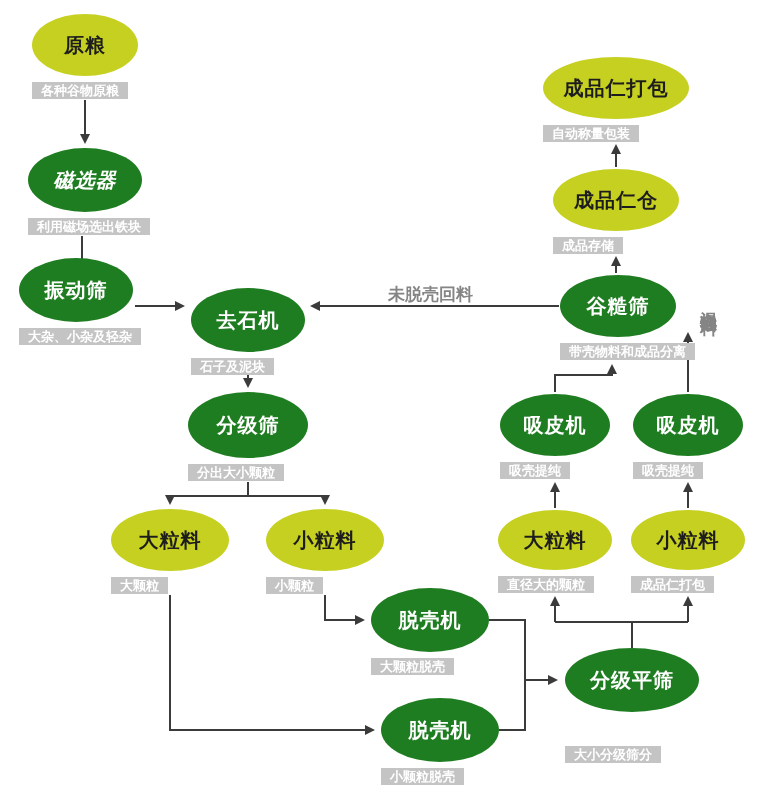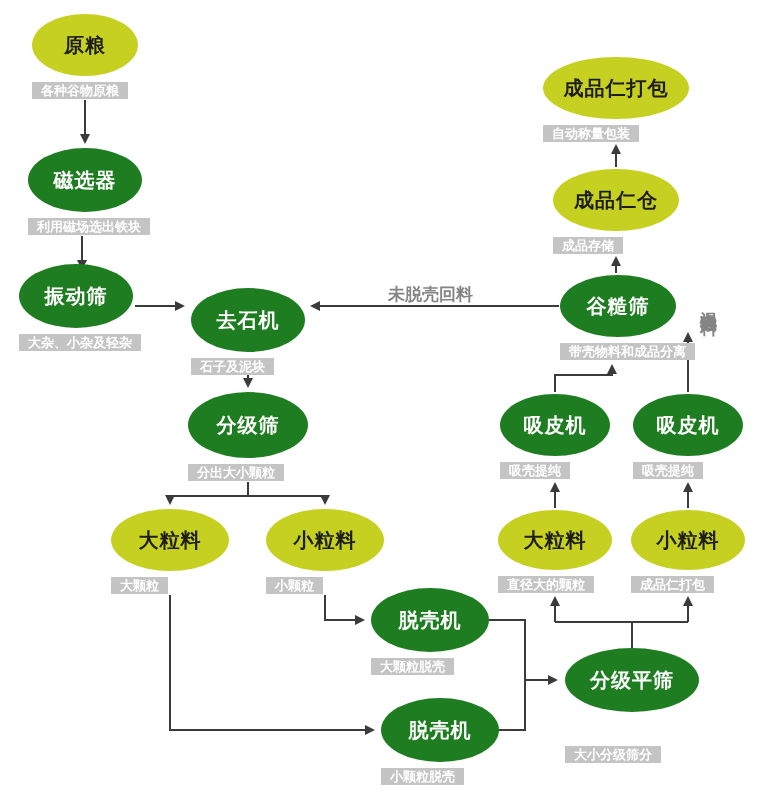--- a/index.html
+++ b/index.html
@@ -67,25 +67,25 @@
 
   <div class="edge-label" style="left:388px;top:283px;">未脱壳回料</div>
   <div class="edge-label vertical" style="left:697px;top:297px;">混合物回料</div>
 
   <div class="node" style="left:32px;top:14px;width:106px;">
     <div class="ellipse yellow" style="height:62px;">原粮</div>
     <div class="sublabel">各种谷物原粮</div>
   </div>
 
   <div class="node" style="left:28px;top:148px;width:114px;">
-    <div class="ellipse green" style="height:64px;">磁选器</div>
+    <div class="ellipse green" style="height:64px;font-style:italic;">磁选器</div>
     <div class="sublabel">利用磁场选出铁块</div>
   </div>
 
-  <div class="node" style="left:19px;top:264px;width:114px;">
+  <div class="node" style="left:19px;top:258px;width:114px;">
     <div class="ellipse green" style="height:64px;">振动筛</div>
     <div class="sublabel">大杂、小杂及轻杂</div>
   </div>
 
   <div class="node" style="left:191px;top:288px;width:114px;">
     <div class="ellipse green" style="height:64px;">去石机</div>
     <div class="sublabel">石子及泥块</div>
   </div>
 
   <div class="node" style="left:188px;top:392px;width:120px;">

